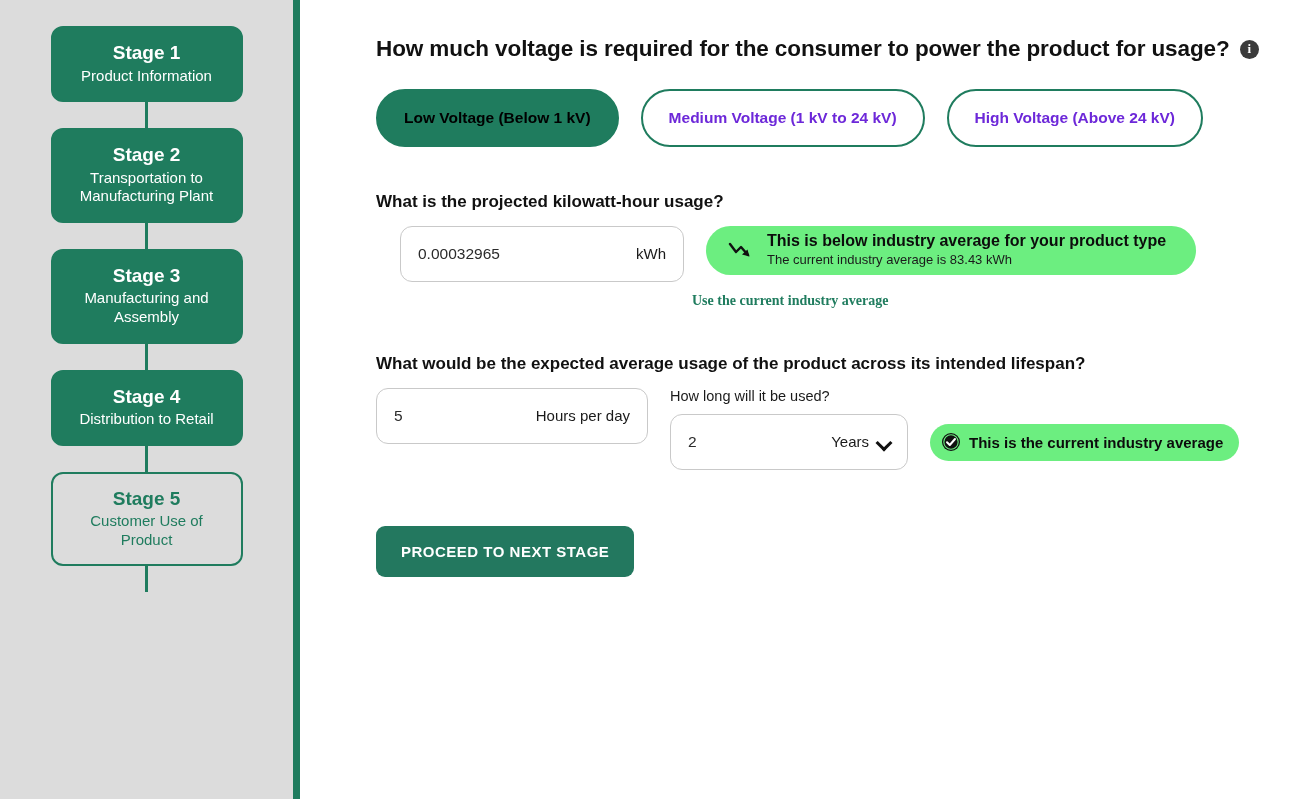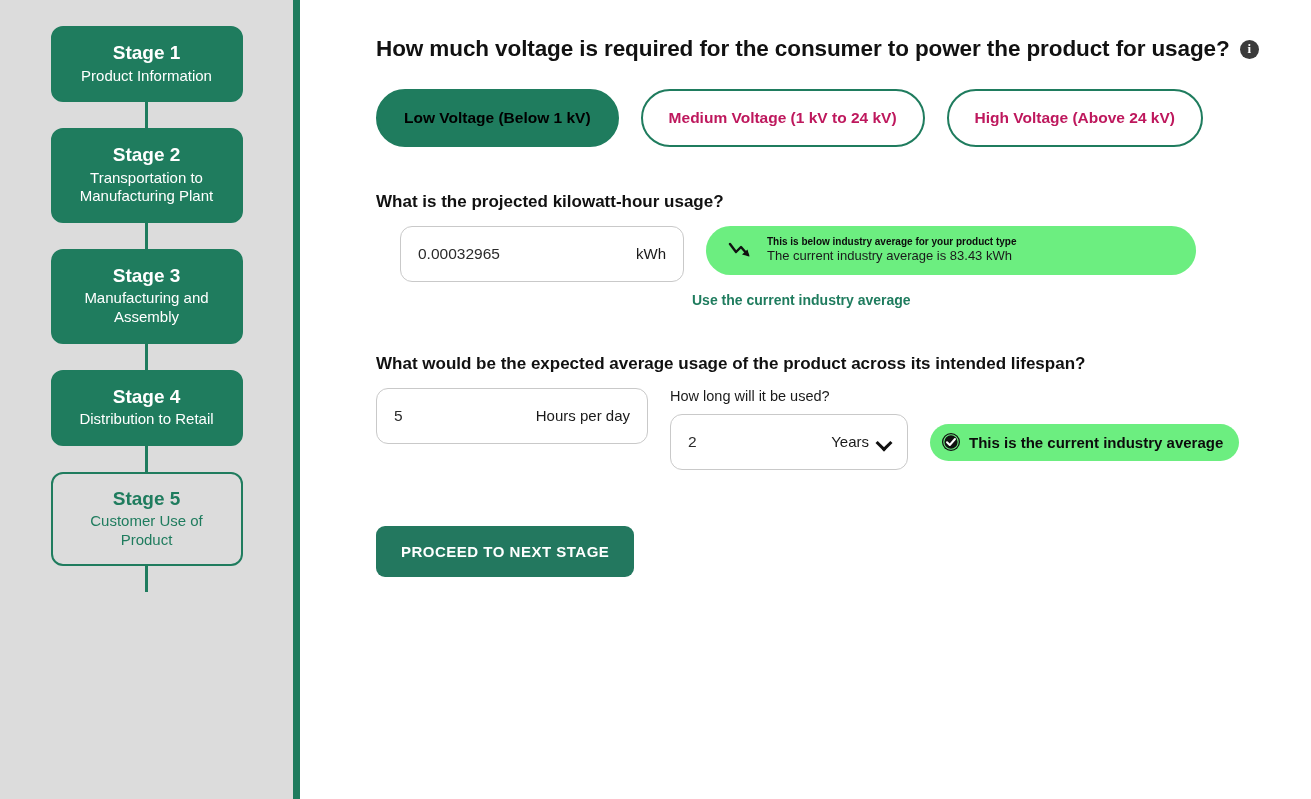--- a/index.html
+++ b/index.html
@@ -116,21 +116,21 @@
   .voltage-row {
     display: flex;
     gap: 22px;
     margin-top: 27px;
   }
 
   .voltage-btn {
     border-radius: 32px;
     border: 2px solid #1f7c5e;
     background: #ffffff;
-    color: #be185d;
+    color: #6d28d9;
     font-size: 15.5px;
     font-weight: bold;
     padding: 19px 26px;
     cursor: pointer;
     white-space: nowrap;
     line-height: 1;
   }
 
   .voltage-btn.selected {
     background: #1f7c5e;
@@ -216,21 +216,21 @@
     display: flex;
     align-items: center;
     gap: 13px;
     padding: 12px 22px;
   }
 
   .badge-big { width: 490px; height: 49px; }
 
   .badge-lines { display: flex; flex-direction: column; line-height: 1.3; }
   .badge-main {
-    font-size: 10px;
+    font-size: 16px;
     font-weight: bold;
     color: #0c0c0c;
   }
   .badge-sub {
     font-size: 13px;
     color: #1a1a1a;
   }
 
   .trend-icon { width: 26px; height: 22px; flex: 0 0 auto; }
 
@@ -249,21 +249,21 @@
     margin-left: 316px;
   }
 
   .avg-link {
     font-size: 14px;
     font-weight: bold;
     color: #1f7c5e;
     cursor: pointer;
     background: none;
     border: none;
-    font-family: Liberation Sans, sans-serif;
+    font-family: Liberation Serif, serif;
     padding: 0;
   }
 
   .badge-col {
     display: flex;
     flex-direction: column;
     padding-top: 0px;
   }
 
   .proceed-btn {

